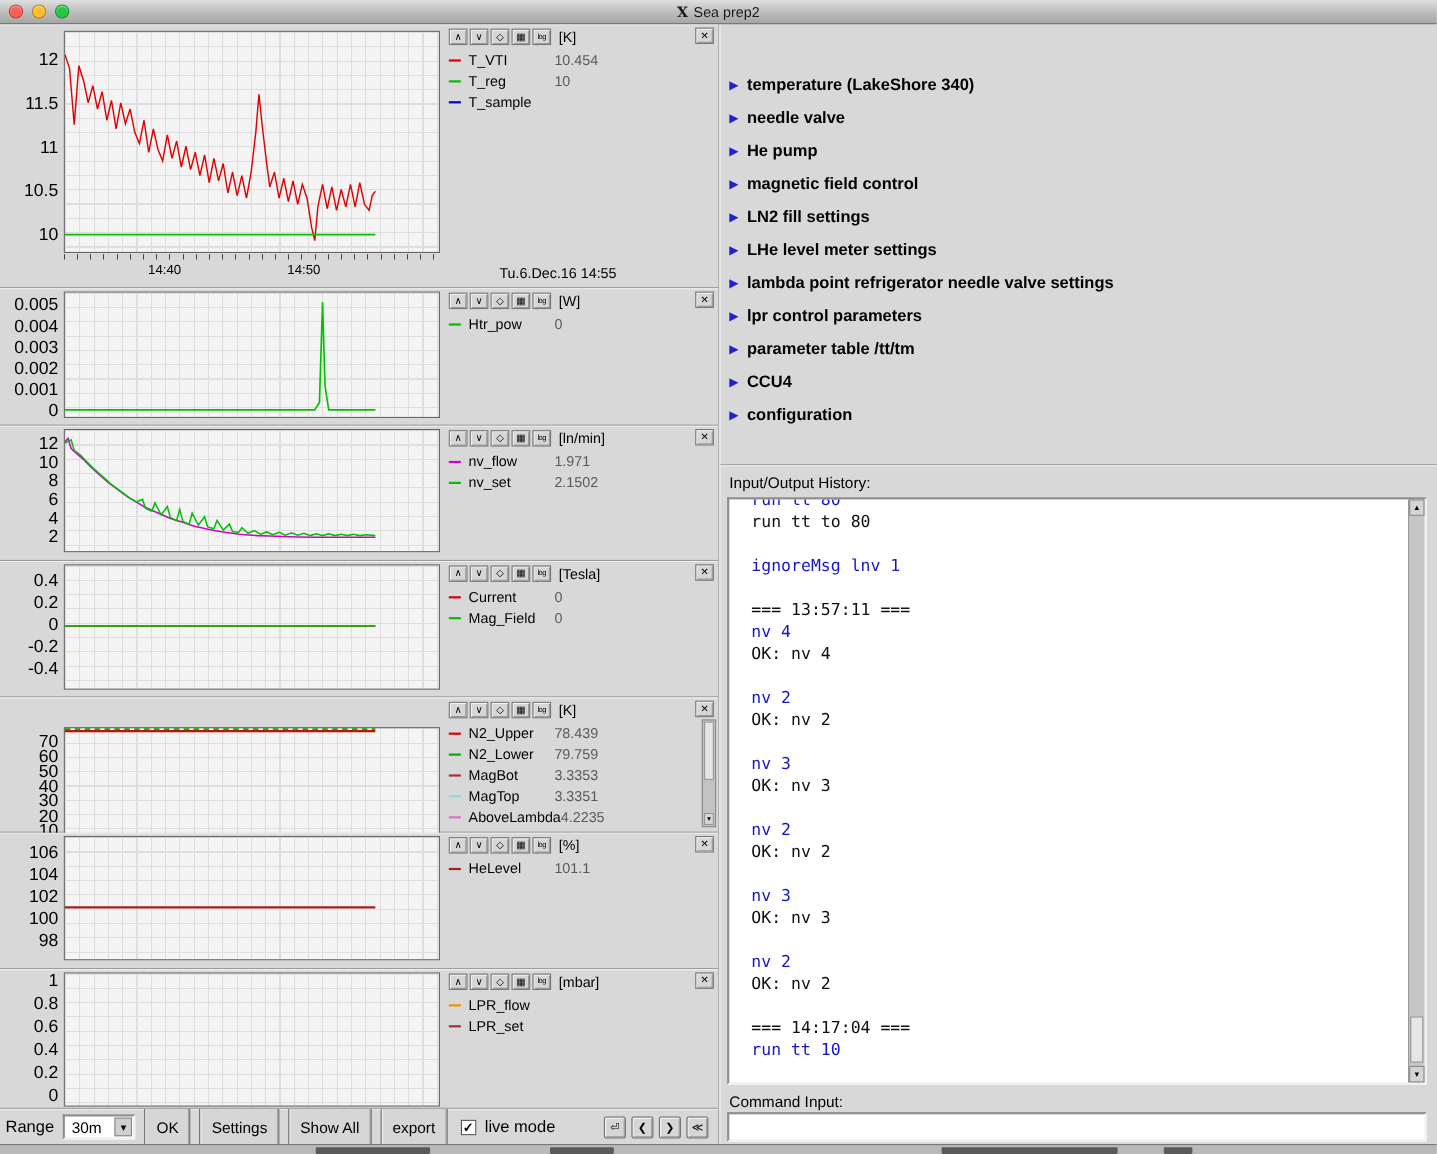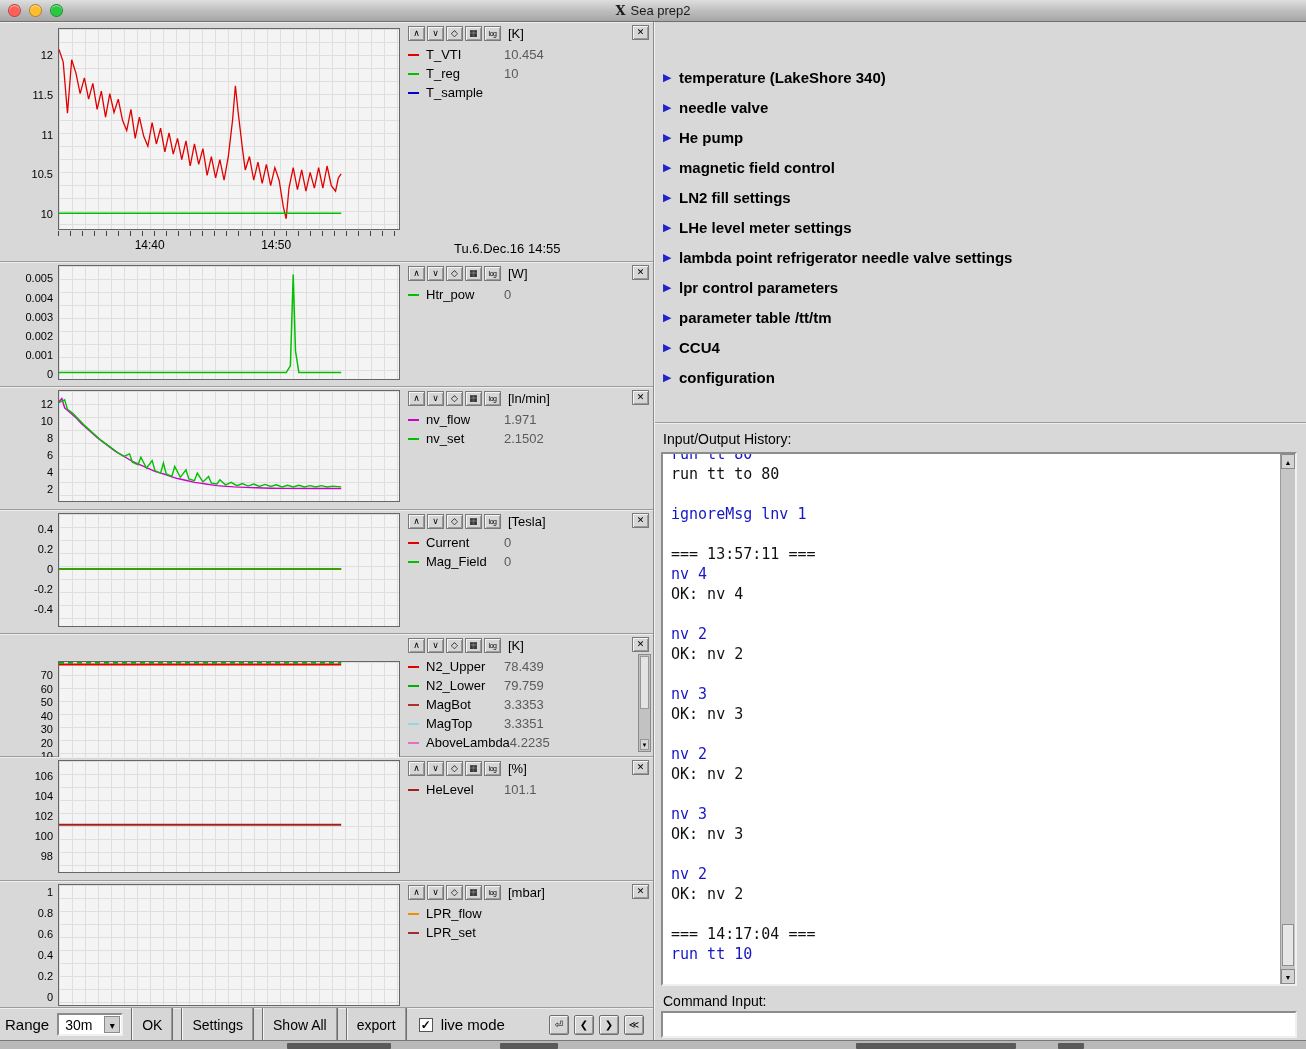--- a/index.html
+++ b/index.html
@@ -25,21 +25,21 @@
 .parea{position:absolute;left:58px;width:342px;border:1px solid #666;background:#f4f4f4;
  background-image:repeating-linear-gradient(to right,#dedede 0 1px,transparent 1px 13px),repeating-linear-gradient(to bottom,#dedede 0 1px,transparent 1px 13px);}
 .prow1 .parea,.prow1 .yaxis{top:6px;height:202px;}
 .prow2 .parea,.prow2 .yaxis{top:3px;height:115px;}
 .prow3 .parea,.prow3 .yaxis{top:3px;height:112px;}
 .prow4 .parea,.prow4 .yaxis{top:3px;height:114px;}
 .prow5 .parea,.prow5 .yaxis{top:3px;height:112px;margin-top:24px;}
 .prow6 .parea,.prow6 .yaxis{top:3px;height:113px;}
 .prow7 .parea,.prow7 .yaxis{top:3px;height:122px;}
 .parea svg{position:absolute;left:0;top:0;width:100%;height:100%;}
-.ytick{position:absolute;right:5px;transform:translateY(-50%);font-size:11px;white-space:nowrap;}
+.ytick{position:absolute;right:5px;transform:translateY(-50%);font-size:16px;white-space:nowrap;}
 .xaxis{position:absolute;left:58px;width:342px;top:209px;display:none;}
 .tickstrip{height:5px;background:repeating-linear-gradient(to right,#444 0 1px,transparent 1px 12px);}
 .xtick{position:absolute;top:7px;transform:translateX(-50%);font-size:12px;}
 .legend{position:absolute;left:402px;right:0;top:0;bottom:0;padding:3px 4px 0 6px;}
 .ltoolbar{display:flex;gap:2px;align-items:center;height:16px;}
 .tbtn{width:17px;height:15px;font-size:9px;line-height:13px;text-align:center;background:#d6d6d6;border:1px solid #7a7a7a;box-shadow:inset 1px 1px 0 #f4f4f4,inset -1px -1px 0 #9a9a9a;cursor:default;}
 .tbtn.logbtn{font-size:7px;letter-spacing:-0.5px;}
 .unit{margin-left:5px;font-size:13px;}
 .closebtn{position:absolute;top:3px;right:4px;width:17px;height:15px;font-size:9px;line-height:13px;text-align:center;background:#d6d6d6;border:1px solid #7a7a7a;box-shadow:inset 1px 1px 0 #f4f4f4,inset -1px -1px 0 #9a9a9a;}
 .lentries{margin-top:4px;}
@@ -71,21 +71,21 @@
 .hbtn{font-family:inherit;font-size:14px;height:26px;padding:0 9px;background:#d6d6d6;border:1px solid #6e6e6e;border-radius:3px;box-shadow:inset 1px 1px 0 #f6f6f6,inset -1px -1px 0 #979797;}
 .tree{position:absolute;top:40px;left:8px;right:6px;}
 .titem{height:30px;display:flex;align-items:center;}
 .tri{color:#2222cc;font-size:11px;width:16px;}
 .tlabel{font-size:15px;font-weight:bold;}
 .rp-divider{position:absolute;top:400px;left:0;right:0;border-top:1px solid #9a9a9a;border-bottom:1px solid #efefef;}
 .history-label,.cmd-label{position:absolute;left:8px;font-size:14px;}
 .history-label{top:409px;}
 .history-box{position:absolute;top:430px;left:6px;width:636px;height:534px;background:#fff;border:2px solid;border-color:#8c8c8c #f0f0f0 #f0f0f0 #8c8c8c;}
 .console{position:absolute;left:0;top:0;right:15px;bottom:0;overflow:hidden;}
-.console-inner{margin-top:-10px;padding-left:8px;font-family:"DejaVu Sans Mono",monospace;font-size:15px;line-height:20px;}
+.console-inner{margin-top:-10px;padding-left:20px;font-family:"DejaVu Sans Mono",monospace;font-size:15px;line-height:20px;}
 .cline{white-space:pre;height:20px;}
 .cline.cmd{color:#1616c8;}
 .cline.resp{color:#101010;}
 .vscroll{position:absolute;right:0;top:0;bottom:0;width:15px;background:#c6c6c6;border-left:1px solid #9a9a9a;}
 .sarrow{position:absolute;left:0;width:14px;height:15px;font-size:7px;text-align:center;line-height:15px;background:#d4d4d4;border:1px solid #8a8a8a;}
 .sarrow.up{top:0;}
 .sarrow.down{bottom:0;}
 .sthumb{position:absolute;left:1px;right:1px;bottom:18px;height:42px;background:#e6e6e6;border:1px solid #909090;}
 .cmd-label{top:971px;}
 .cmd-input{position:absolute;top:989px;left:6px;width:636px;height:27px;border:2px solid;border-color:#8c8c8c #f0f0f0 #f0f0f0 #8c8c8c;background:#fff;font-family:"DejaVu Sans Mono",monospace;font-size:14px;padding:0 6px;outline:none;}

